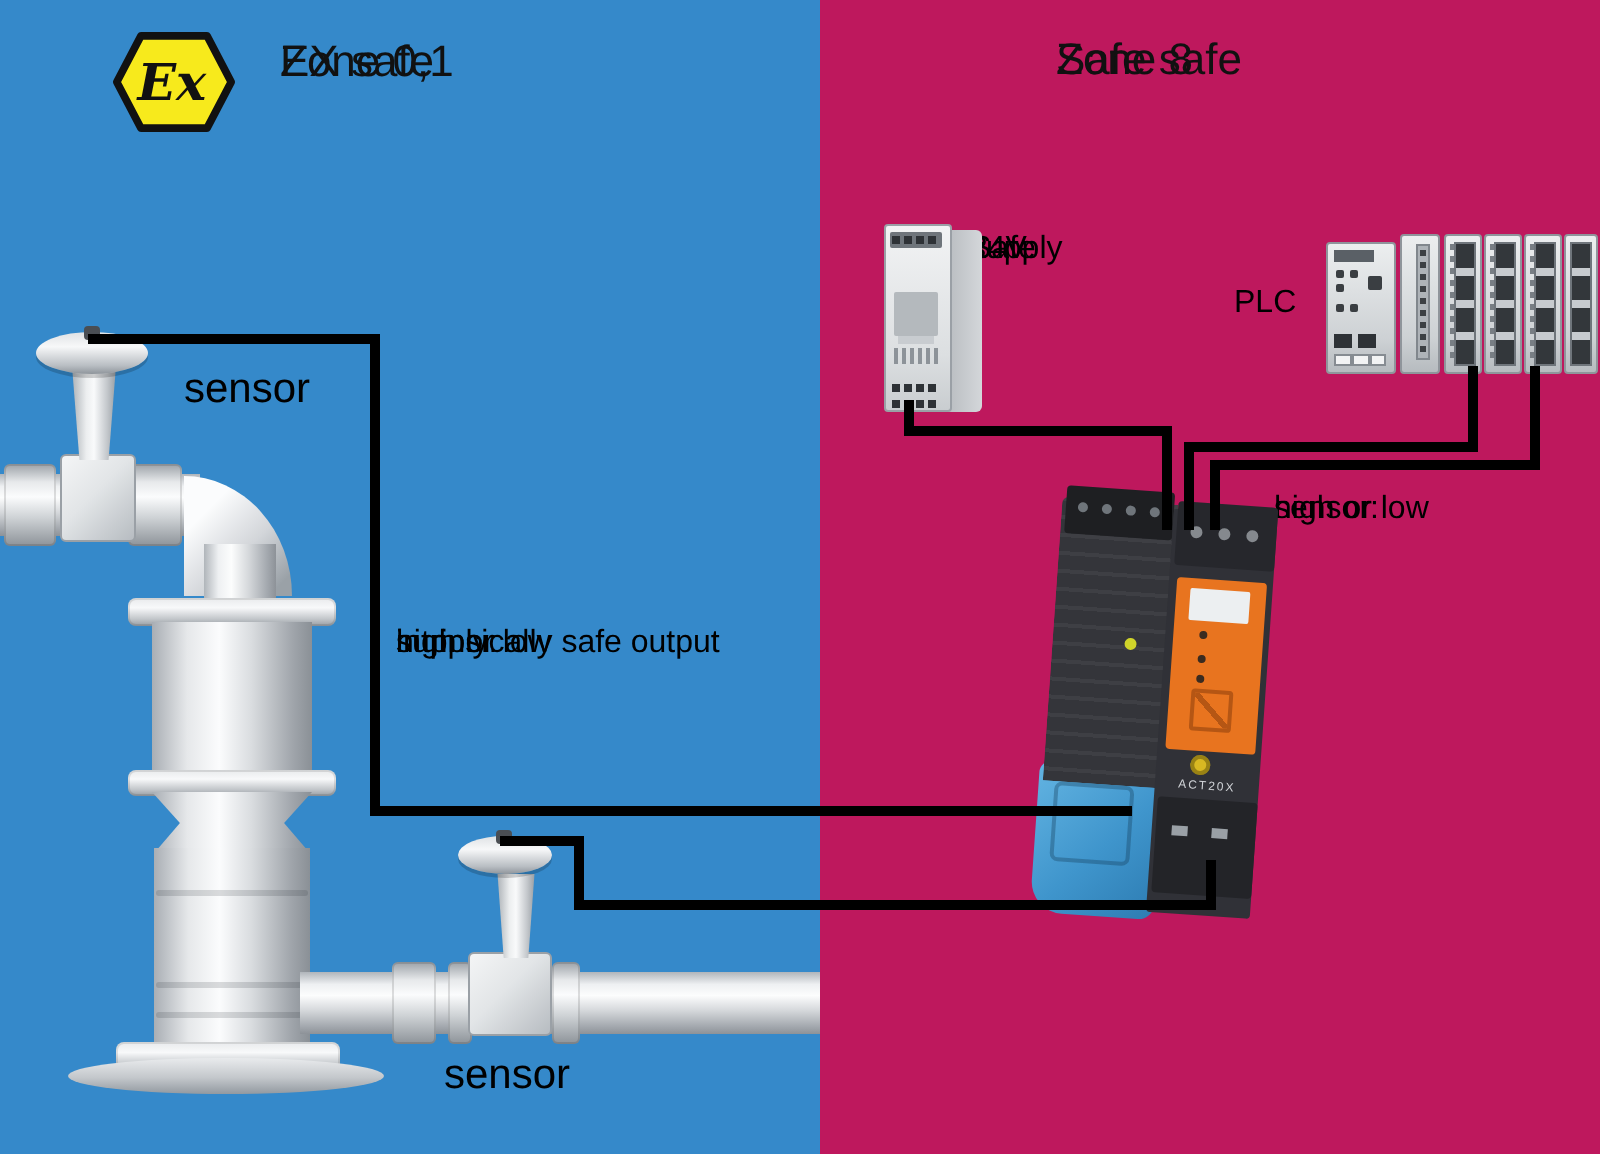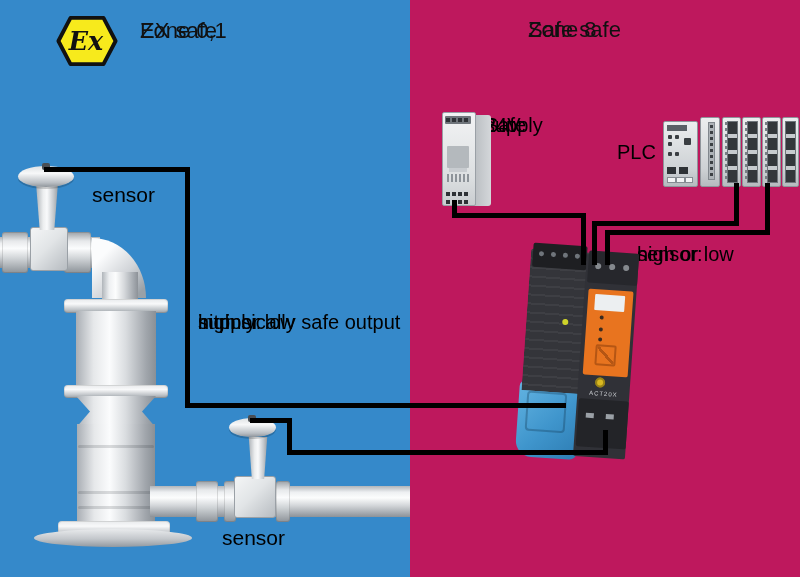--- a/index.html
+++ b/index.html
@@ -10,21 +10,21 @@
   .ex-zone{left:0;top:0;width:410px;height:577px;background:#3589ca;}
   .zone-head{color:#111;text-align:center;font-size:22px;line-height:27px;}
   .zone-head .l{position:static;display:block;}
   .ex-head{left:140px;top:17px;width:160px;}
   .safe-head{left:528px;top:16px;width:164px;}
 
   
   .ex-logo{left:54px;top:12px;width:66px;height:58px;}
 
   
-  .lbl{color:#000;font-size:20px;line-height:24px;white-space:nowrap;}
+  .lbl{color:#000;font-size:16px;line-height:24px;white-space:nowrap;}
   .lbl .l{position:static;display:block;}
   .lbl-sensor-top{left:92px;top:183px;font-size:21px;}
   .lbl-sensor-bottom{left:222px;top:526px;font-size:21px;}
   .lbl-input{left:198px;top:310px;}
   .lbl-output{left:637px;top:243px;line-height:23px;}
   .lbl-power{left:485px;top:113px;width:72px;text-align:center;line-height:24px;white-space:normal;}
   .lbl-plc{left:617px;top:140px;}
 
   
   .pipe-h{background:linear-gradient(to bottom,#b0b5ba 0%,#eef0f2 20%,#fcfdfd 38%,#d5d8db 62%,#a3a8ae 88%,#8d9298 100%);}

